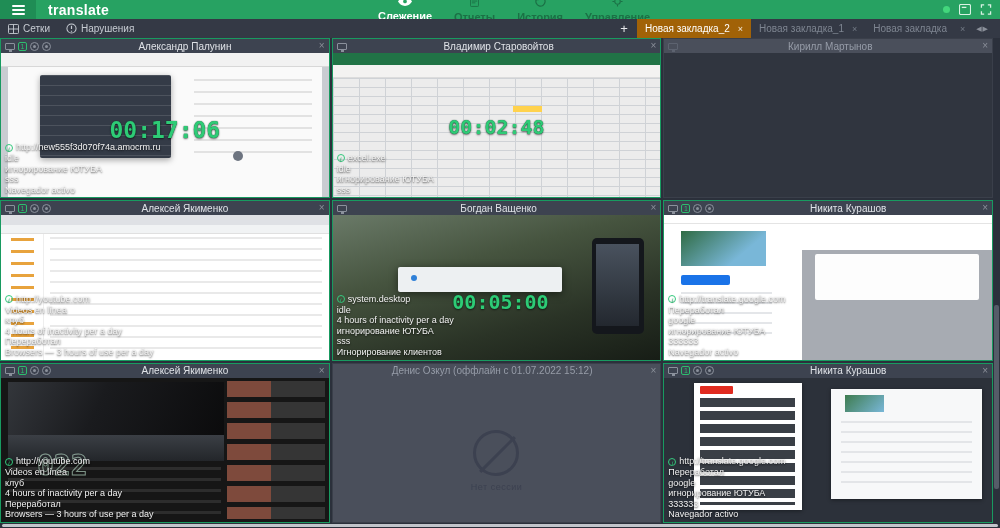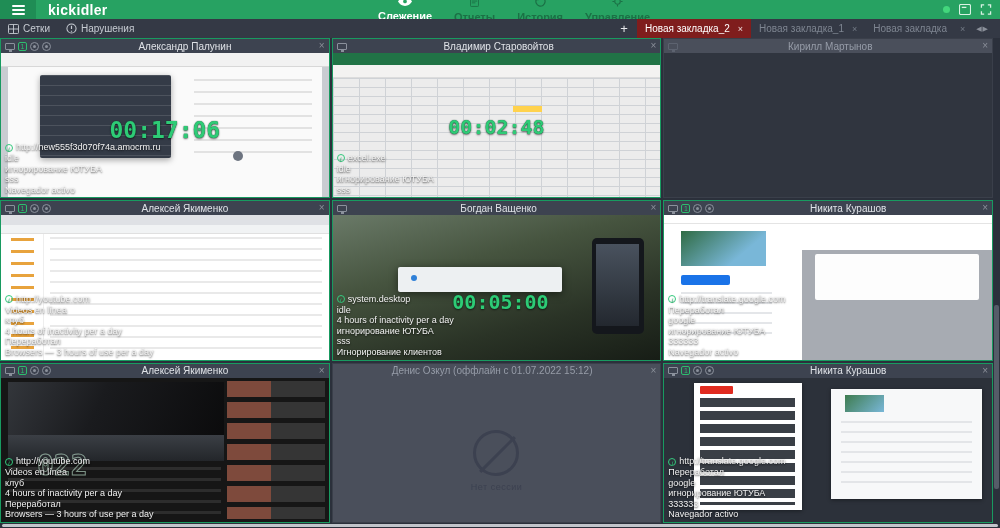--- a/index.html
+++ b/index.html
@@ -24,21 +24,21 @@
 
   
   .tabbar{position:relative;height:19px;background:#343945;display:flex;align-items:center;text-align:right;}
   .tool-btn{display:flex;align-items:center;gap:4px;color:#c7ccd3;font-size:10px;
             padding:0 8px;height:19px;cursor:pointer;}
   .tool-btn svg{display:block;}
   .tabgroup{position:absolute;right:8px;top:0;height:19px;display:flex;align-items:center;}
   .add-tab{color:#e6e8eb;font-size:13px;padding:0 9px;cursor:pointer;}
   .tab{height:19px;display:flex;align-items:center;justify-content:space-between;gap:8px;
        min-width:108px;padding:0 8px;font-size:10px;color:#7e8591;cursor:pointer;white-space:nowrap;}
-  .tab.active{background:#7f1d1d;color:#fff;}
+  .tab.active{background:#a16207;color:#fff;}
   .tab .x{font-size:9px;opacity:.85;cursor:pointer;}
   .tab-scroll{color:#8a8f99;font-size:7px;padding:0 3px;letter-spacing:1px;cursor:pointer;}
 
   
   .grid{position:absolute;top:38px;left:0;right:7px;bottom:5px;display:grid;
         grid-template-columns:repeat(3,1fr);grid-template-rows:repeat(3,1fr);
         gap:2px;background:#2b303b;}
   .cell{position:relative;border:1px solid #189a60;background:#30353f;overflow:hidden;
         display:flex;flex-direction:column;}
   .cell.offline{border-color:#3a3f4a;}
@@ -173,21 +173,21 @@
 <body>
 
 <div id="app">
 
   <div class="topbar">
     <div class="burger">
       <i></i>
         <i></i>
         <i></i>
     </div>
-    <div class="logo">kickidler</div>
+    <div class="logo">translate</div>
 
     <div class="nav">
       <div class="nav-item active">
         <span>
           <svg width="14" height="9" viewBox="0 0 16 10">
               <path d="M8 0C4.5 0 1.7 2 0 5c1.7 3 4.5 5 8 5s6.3-2 8-5C14.3 2 11.5 0 8 0z" fill="currentColor"></path>
               <circle cx="8" cy="5" r="2.1" fill="#27a262"></circle>
             </svg>
         </span>
         <span>Слежение</span>

